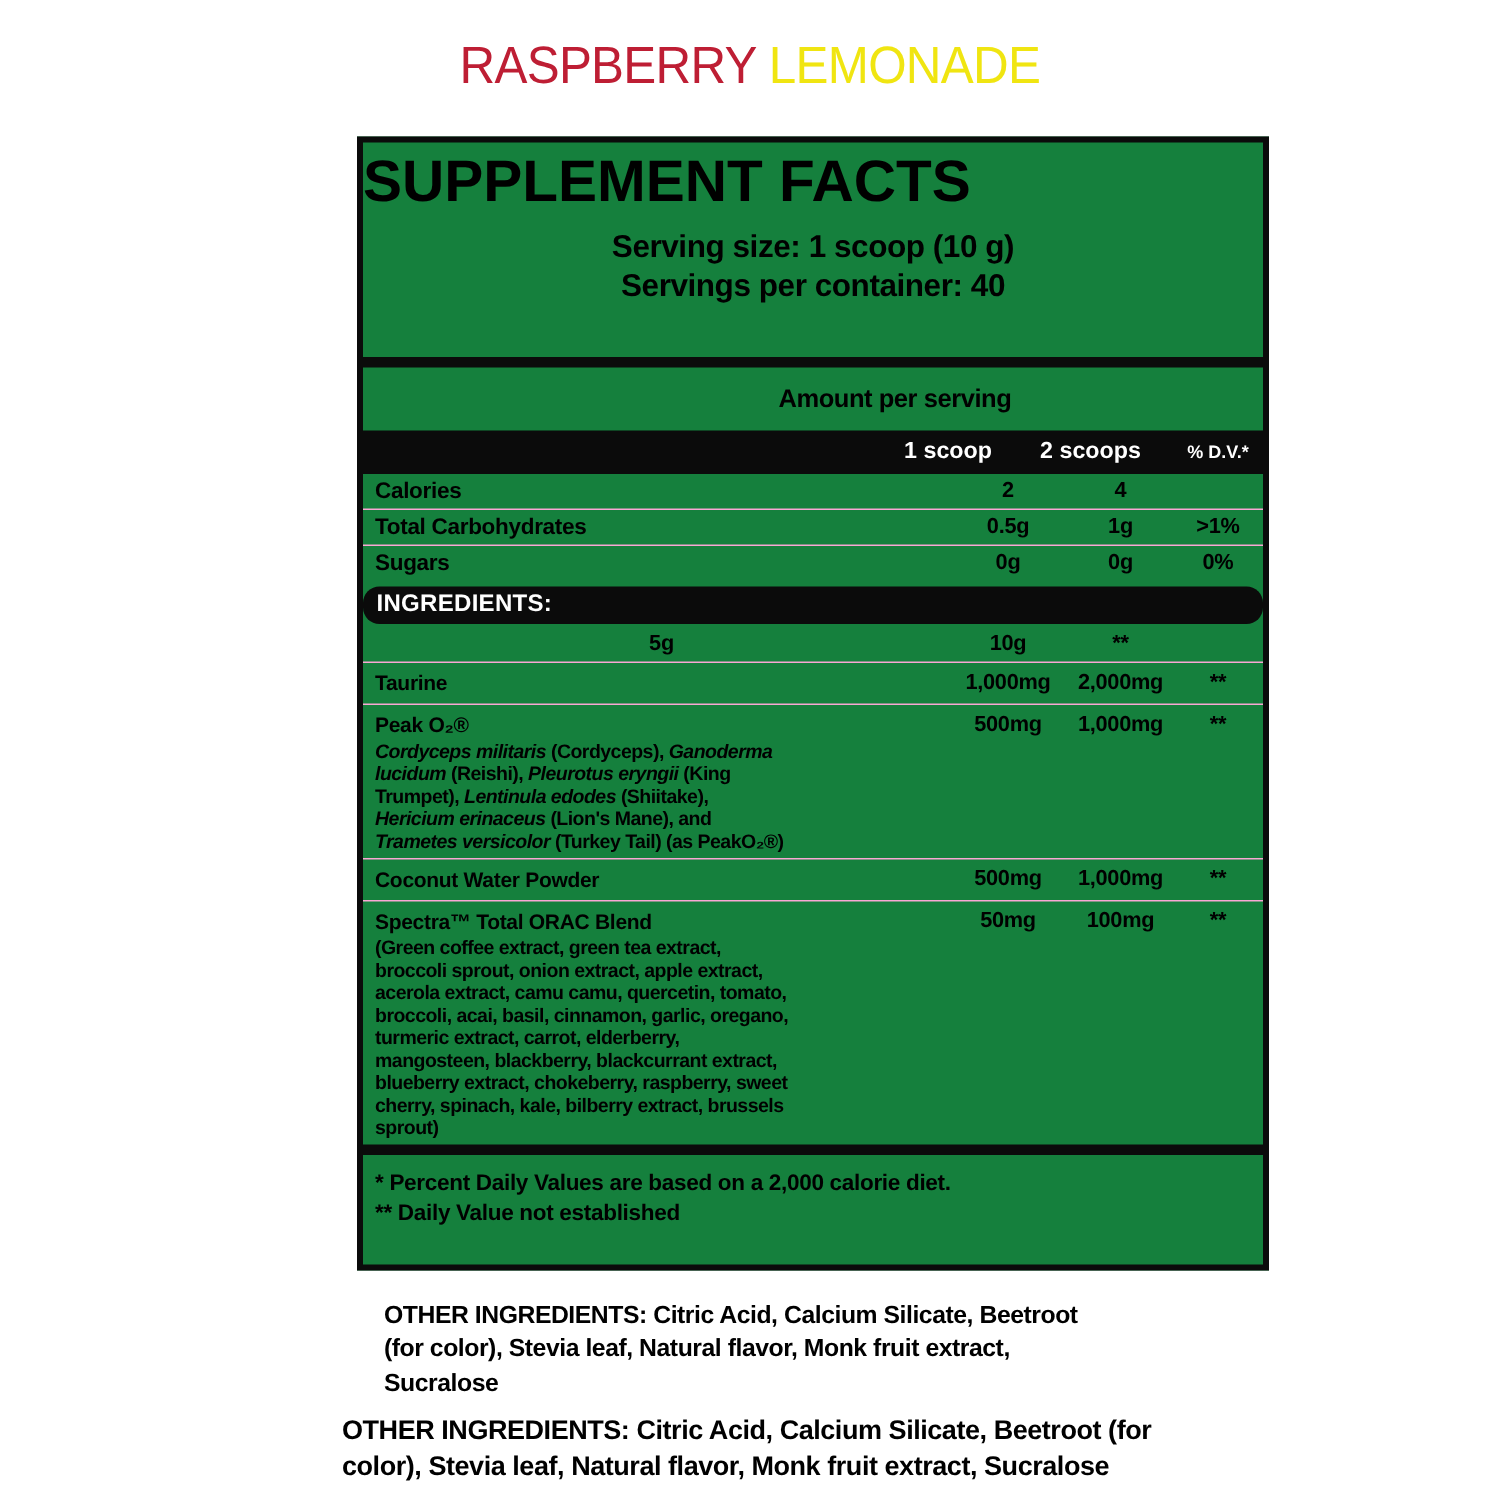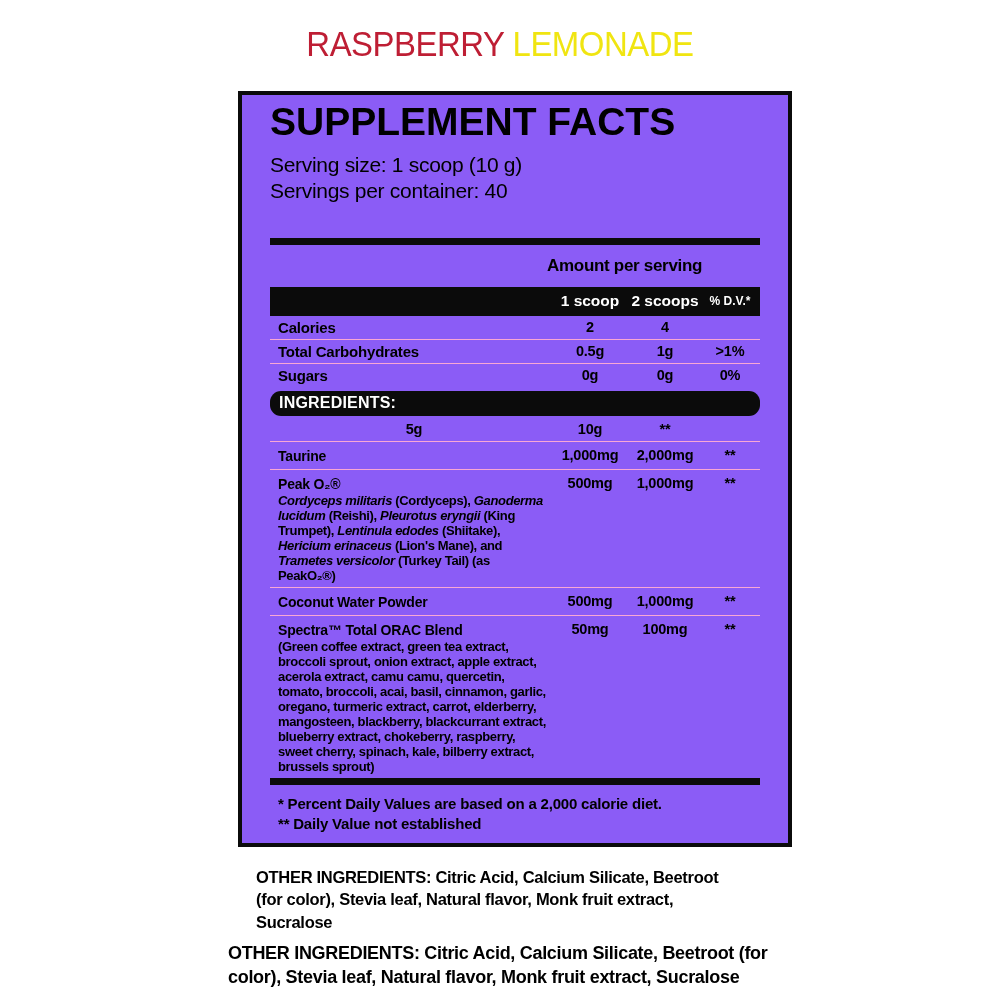--- a/index.html
+++ b/index.html
@@ -19,47 +19,47 @@
     text-align: center;
     font-size: 35px; font-weight: normal;
     letter-spacing: -0.5px;
     white-space: nowrap;
   }
   .flavor-title .stretch { display: inline-block; transform: scaleX(0.94); transform-origin: center; }
 
   
   .panel {
     position: absolute; left: 238px; top: 91px;
-    width: 554px; height: 756px;
+    width: 608px; height: 756px;
     border: 4px solid #0b0b0b;
-    background: #8b5cf6;
-    padding: 0 28px;
+    background: #15803d;
+    padding: 0 0;
   }
   .sf-heading {
     margin-top: 7px;
     font-size: 39px; font-weight: bold; line-height: 1.0;
     letter-spacing: 0px; white-space: nowrap;
   }
-  .serving-line { font-size: 21px; font-weight: normal; line-height: 1.25; letter-spacing: -0.3px; }
+  .serving-line { font-size: 21px; font-weight: bold; line-height: 1.25; letter-spacing: -0.3px; text-align: center; }
   .serving-line.first { margin-top: 11px; }
 
   .bar-thick { height: 7px; background: #0b0b0b; }
   .bar-top { margin-top: 33px; }
 
   .aps-label {
     margin-top: 11px; margin-bottom: 0;
     margin-left: 277px;
     font-size: 17px; font-weight: bold; line-height: 1.2;
     letter-spacing: -0.3px;
   }
 
   .grid-row { display: grid; grid-template-columns: 1fr 80px 70px 60px; }
 
   .band { background: #0b0b0b; color: #fff; }
-  .band-header { margin-top: 11px; height: 29px; align-items: center; }
+  .band-header { margin-top: 11px; height: 29px; align-items: center; gap: 20px; }
   .band-header .colcell { text-align: center; font-size: 15.5px; font-weight: bold; }
   .band-header .dvcell { font-size: 12px; }
 
   .nrow { padding: 3px 0 3px 8px; align-items: center; }
   .nrow .name { font-size: 15px; font-weight: bold; white-space: nowrap; letter-spacing: -0.2px; }
   .val { font-size: 14.5px; font-weight: bold; text-align: center; letter-spacing: -0.2px; }
   .sep { border-bottom: 1px solid #f9a8d4; }
 
   .band-ingredients {
     margin-top: 4px; height: 25px;

